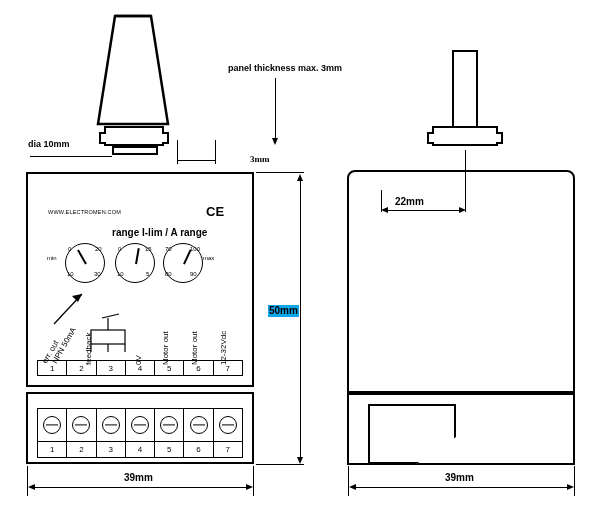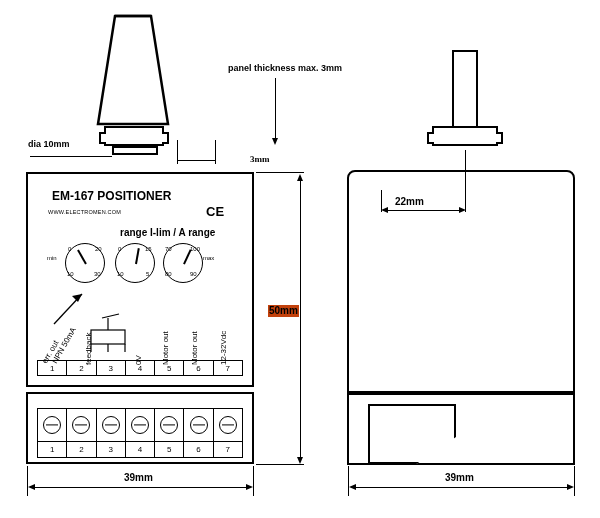--- a/index.html
+++ b/index.html
@@ -101,24 +101,23 @@
   <div class="line vline" style="left:275px;top:78px;height:62px;"></div>
   <div class="arrowD" style="left:271.5px;top:138px;"></div>
 
   <div class="line vline" style="left:177px;top:140px;height:24px;"></div>
   <div class="line vline" style="left:215px;top:140px;height:24px;"></div>
   <div class="line hline" style="left:177px;top:160px;width:38px;"></div>
   <div class="lbl bold" style="left:250px;top:155px;font-family:Liberation Serif, serif;">3mm</div>
 
   <div id="main-body"></div>
 
-  <div class="lbl bold" style="left:52px;top:190px;font-size:12px;">EM-167  POSITIONER</div>
   <div class="lbl" style="left:48px;top:210px;font-size:5.5px;letter-spacing:.2px;">WWW.ELECTROMEN.COM</div>
   <div class="lbl bold" style="left:206px;top:205px;font-size:13px;">CE</div>
-  <div class="lbl bold" style="left:96px;top:228px;font-size:10px;padding-left:24px;">range I-lim / A range</div>
+  <div class="lbl bold" style="left:88px;top:228px;font-size:10px;padding-left:24px;">range I-lim / A range</div>
 
   <div class="lbl" style="left:47px;top:255px;font-size:6px;">min</div>
   <div class="lbl" style="left:203px;top:255px;font-size:6px;">max</div>
 
   <div class="knob-dial" style="left:65px;top:243px;">
     <div class="needle" style="transform:rotate(-30deg);"></div>
   </div>
   <div class="scale" style="position:absolute;left:68px;top:246px;">0</div>
   <div class="scale" style="position:absolute;left:95px;top:246px;">20</div>
   <div class="scale" style="position:absolute;left:67px;top:271px;">10</div>
@@ -204,21 +203,21 @@
     <div>5</div>
     <div>6</div>
     <div>7</div>
   </div>
 
   <div class="line hline" style="left:256px;top:172px;width:48px;"></div>
   <div class="line hline" style="left:256px;top:464px;width:48px;"></div>
   <div class="line vline" style="left:300px;top:176px;height:284px;"></div>
   <div class="arrowU" style="left:296.5px;top:174px;"></div>
   <div class="arrowD" style="left:296.5px;top:457px;"></div>
-  <div class="lbl bold" style="left:268px;top:305px;font-size:10px;background:#c2410c;padding:1px;">50mm</div>
+  <div class="lbl bold" style="left:268px;top:305px;font-size:10px;background:#0ea5e9;padding:1px;">50mm</div>
 
   <div class="line vline" style="left:27px;top:466px;height:30px;"></div>
   <div class="line vline" style="left:253px;top:466px;height:30px;"></div>
   <div class="line hline" style="left:31px;top:487px;width:218px;"></div>
   <div class="arrowL" style="left:28px;top:483.5px;"></div>
   <div class="arrowR" style="left:246px;top:483.5px;"></div>
   <div class="lbl bold" style="left:123px;top:472px;font-size:10px;background:#fff;padding:1px;">39mm</div>
 
   <div id="r-shaft"></div>
   <div id="r-nut"></div>

